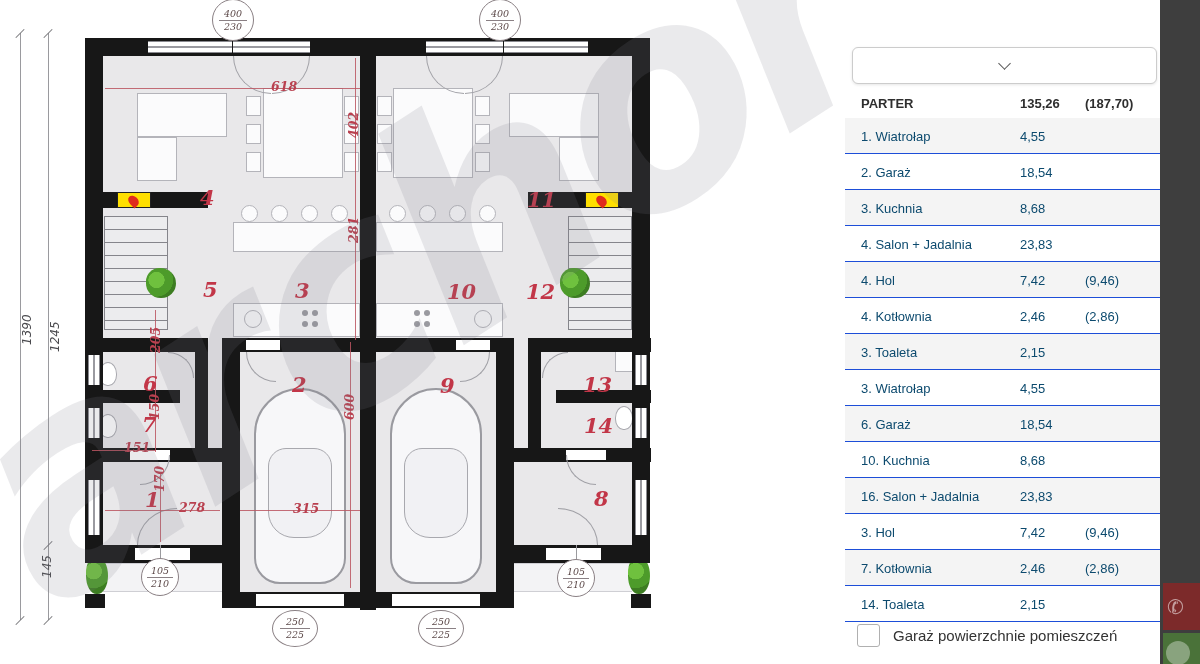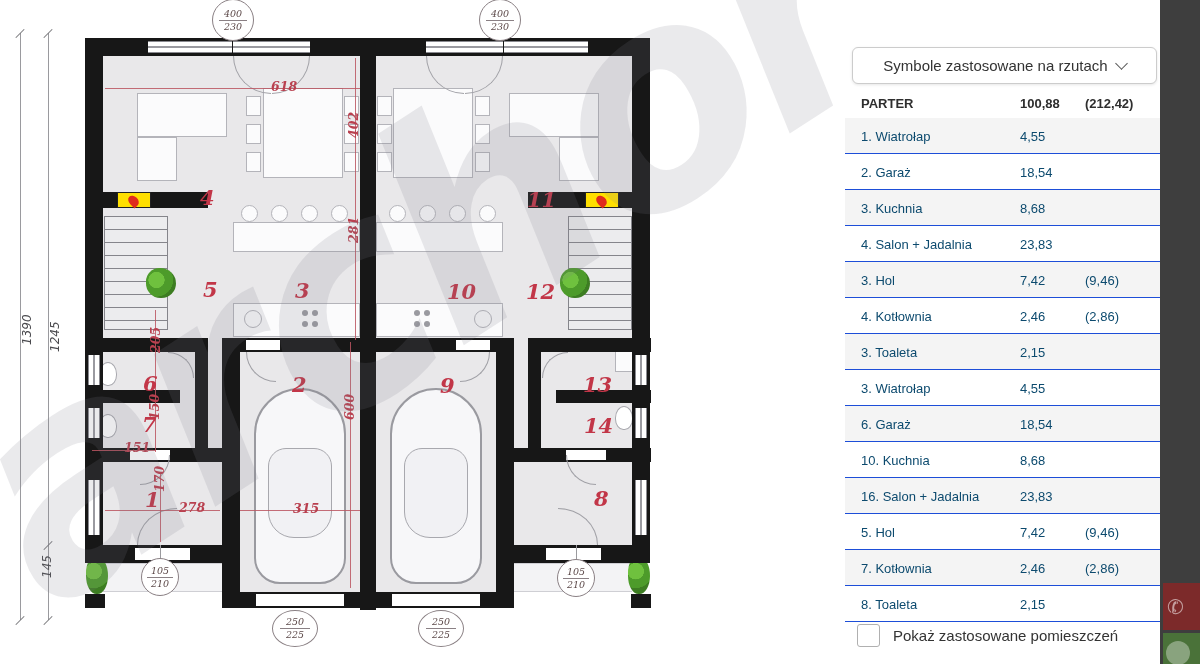--- a/index.html
+++ b/index.html
@@ -276,27 +276,26 @@
     <div class="wsym" style="left: 418px; top: 609.5px; width: 46px; height: 37px;">
       <span>250</span>
       <span class="mid"></span>
       <span>225</span>
     </div>
     <div id="watermark">archon</div>
   </div>
 
 <div id="panel">
   <div id="symbols-btn">
-    <span>Symbole zastosowane na rzutach</span>
     <span class="chev"></span>
   </div>
   <div id="phead">
     <span class="cname">PARTER</span>
-    <span class="carea">100,88</span>
-    <span class="calt">(212,42)</span>
+    <span class="carea">135,26</span>
+    <span class="calt">(187,70)</span>
   </div>
   <div id="prows">
       <div class="prow odd">
         <span class="cname">1. Wiatrołap</span>
         <span class="carea">4,55</span>
         <span class="calt"></span>
       </div>
       <div class="prow">
         <span class="cname">2. Garaż</span>
         <span class="carea">18,54</span>
@@ -306,73 +305,73 @@
         <span class="cname">3. Kuchnia</span>
         <span class="carea">8,68</span>
         <span class="calt"></span>
       </div>
       <div class="prow">
         <span class="cname">4. Salon + Jadalnia</span>
         <span class="carea">23,83</span>
         <span class="calt"></span>
       </div>
       <div class="prow odd">
+        <span class="cname">4. Hol</span>
+        <span class="carea">7,42</span>
+        <span class="calt">(9,46)</span>
+      </div>
+      <div class="prow">
+        <span class="cname">4. Kotłownia</span>
+        <span class="carea">2,46</span>
+        <span class="calt">(2,86)</span>
+      </div>
+      <div class="prow odd">
+        <span class="cname">3. Toaleta</span>
+        <span class="carea">2,15</span>
+        <span class="calt"></span>
+      </div>
+      <div class="prow">
+        <span class="cname">3. Wiatrołap</span>
+        <span class="carea">4,55</span>
+        <span class="calt"></span>
+      </div>
+      <div class="prow odd">
+        <span class="cname">6. Garaż</span>
+        <span class="carea">18,54</span>
+        <span class="calt"></span>
+      </div>
+      <div class="prow">
+        <span class="cname">10. Kuchnia</span>
+        <span class="carea">8,68</span>
+        <span class="calt"></span>
+      </div>
+      <div class="prow odd">
+        <span class="cname">16. Salon + Jadalnia</span>
+        <span class="carea">23,83</span>
+        <span class="calt"></span>
+      </div>
+      <div class="prow">
         <span class="cname">3. Hol</span>
         <span class="carea">7,42</span>
         <span class="calt">(9,46)</span>
       </div>
-      <div class="prow">
-        <span class="cname">4. Kotłownia</span>
-        <span class="carea">2,46</span>
-        <span class="calt">(2,86)</span>
-      </div>
-      <div class="prow odd">
-        <span class="cname">3. Toaleta</span>
-        <span class="carea">2,15</span>
-        <span class="calt"></span>
-      </div>
-      <div class="prow">
-        <span class="cname">3. Wiatrołap</span>
-        <span class="carea">4,55</span>
-        <span class="calt"></span>
-      </div>
-      <div class="prow odd">
-        <span class="cname">6. Garaż</span>
-        <span class="carea">18,54</span>
-        <span class="calt"></span>
-      </div>
-      <div class="prow">
-        <span class="cname">10. Kuchnia</span>
-        <span class="carea">8,68</span>
-        <span class="calt"></span>
-      </div>
-      <div class="prow odd">
-        <span class="cname">16. Salon + Jadalnia</span>
-        <span class="carea">23,83</span>
-        <span class="calt"></span>
-      </div>
-      <div class="prow">
-        <span class="cname">5. Hol</span>
-        <span class="carea">7,42</span>
-        <span class="calt">(9,46)</span>
-      </div>
       <div class="prow odd">
         <span class="cname">7. Kotłownia</span>
         <span class="carea">2,46</span>
         <span class="calt">(2,86)</span>
       </div>
       <div class="prow">
-        <span class="cname">8. Toaleta</span>
+        <span class="cname">14. Toaleta</span>
         <span class="carea">2,15</span>
         <span class="calt"></span>
       </div>
     </div>
   <div id="showbox">
     <span class="box"></span>
-    <span class="lbl">Pokaż zastosowane pomieszczeń</span>
+    <span class="lbl">Garaż powierzchnie pomieszczeń</span>
   </div>
 </div>
 
 <div id="band"></div>
 <div id="call-btn">
   <span class="ph">✆</span>
 </div>
 <div id="chat-btn">
   <span class="bub"></span>
 </div>

